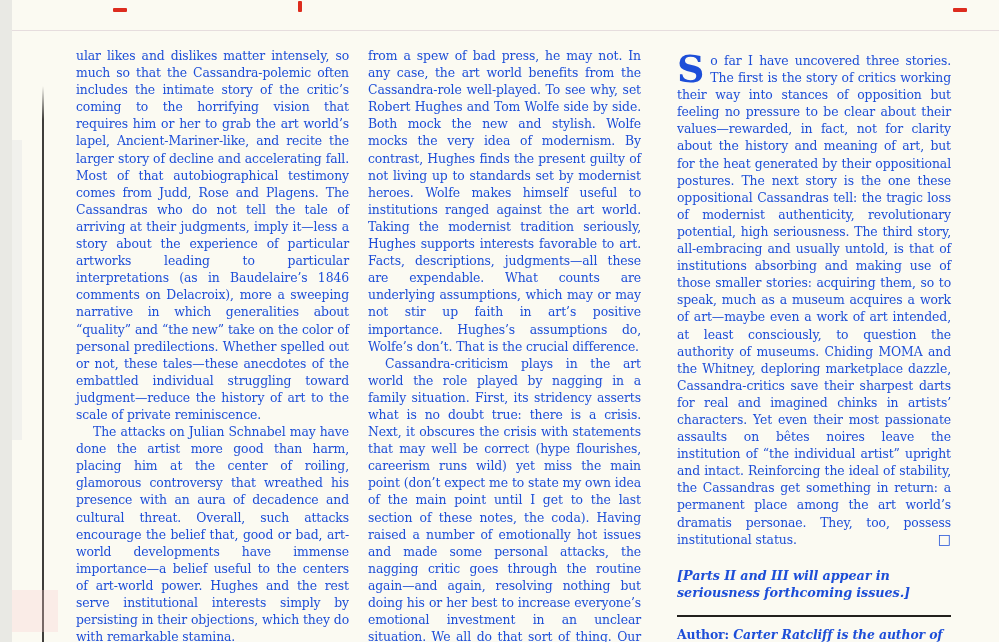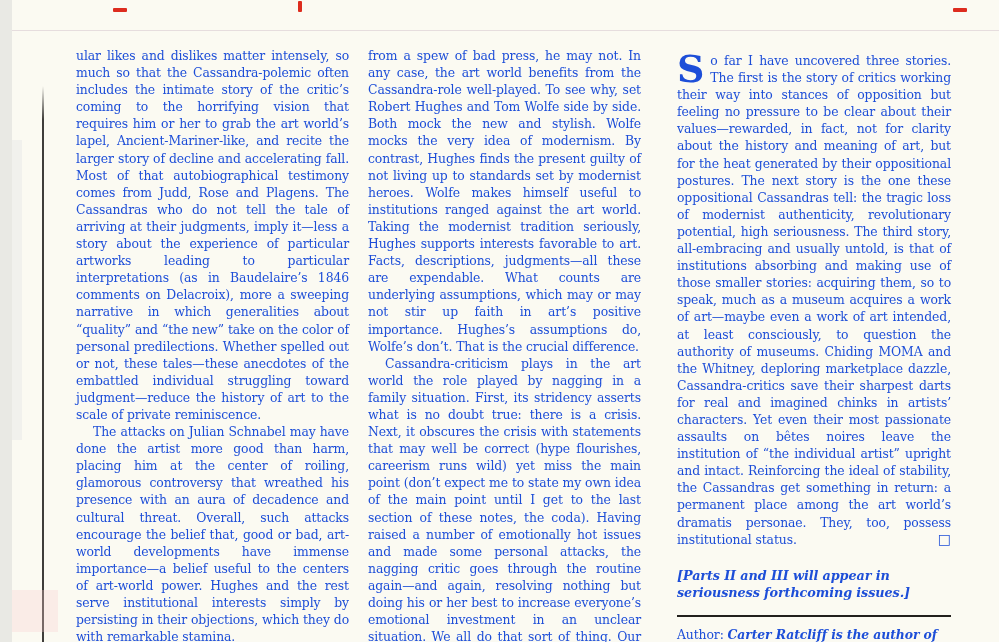--- a/index.html
+++ b/index.html
@@ -50,21 +50,21 @@
     font-size:12.8px; line-height:17.5px;
     text-align:left;
   }
   .rule { margin-top:13px; border:0; border-top:2px solid #22201d; }
   .author-line {
     margin-top:9px;
     font-size:12.4px; line-height:17px;
     text-align:left;
   }
   .author-line .it { font-style:italic; font-weight:600; }
-  .author-line .lbl { font-style:normal; font-weight:normal; }
+  .author-line .lbl { font-style:normal; font-weight:bold; }
 </style>
 </head>
 <body>
 
 <div class="page">
 
   <div class="reg-mark m-left"></div>
   <div class="reg-mark m-center"></div>
   <div class="reg-mark m-right"></div>
   <div class="scan-topline"></div>

